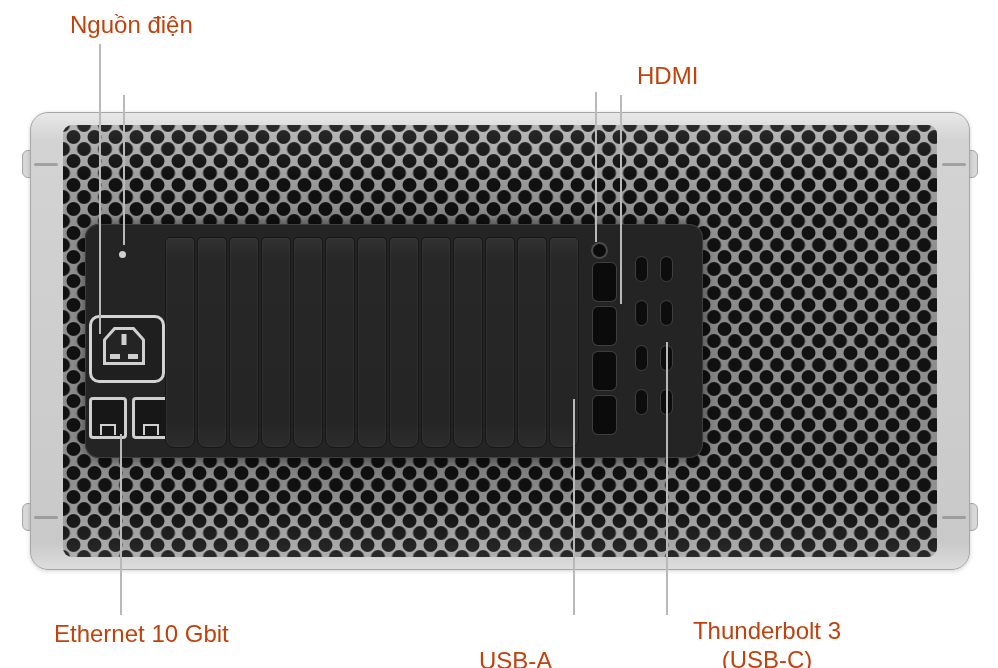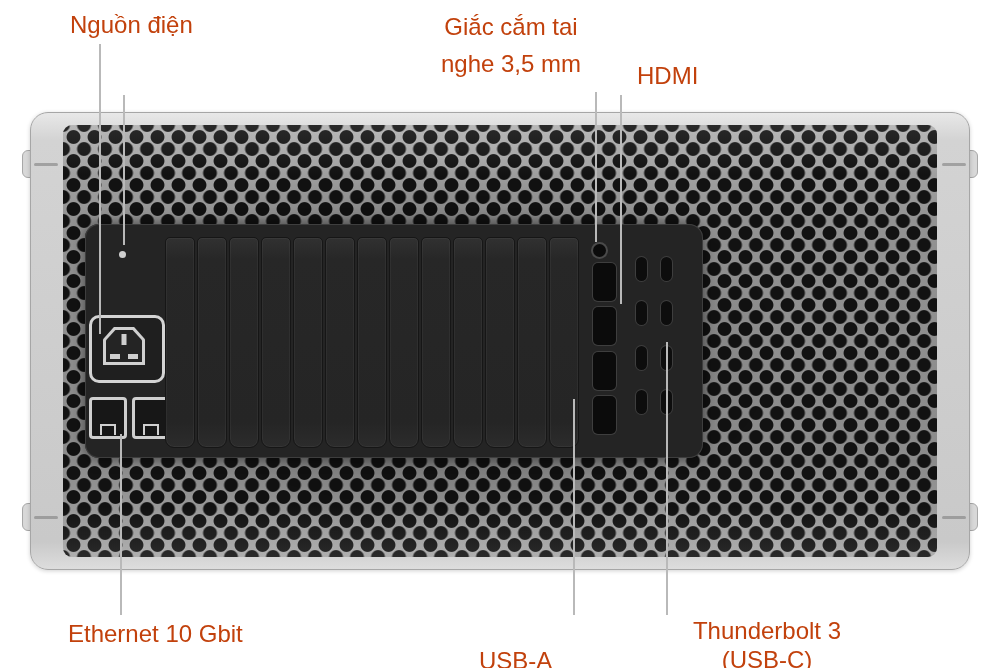--- a/index.html
+++ b/index.html
@@ -187,27 +187,23 @@
     background: #0d0d0d;
     box-shadow: 0 0 0 1px rgba(255,255,255,0.12);
   }
 </style>
 </head>
 <body>
 
 <div id="stage">
 
   <div class="label" style="left:70px; top:10px">Nguồn điện</div>
-  <div class="label center" style="left:425px; top:8px; width:172px; line-height:1.55">
-    <div>Giắc cắm tai</div>
-    <div>nghe 3,5 mm</div>
-  </div>
   <div class="label" style="left:637px; top:61px">HDMI</div>
 
-  <div class="label" style="left:68px; top:619px">Ethernet 10 Gbit</div>
+  <div class="label" style="left:54px; top:619px">Ethernet 10 Gbit</div>
   <div class="label" style="left:479px; top:646px">USB-A</div>
   <div class="label center" style="left:671px; top:617px; width:192px; line-height:1.2">
     <div>Thunderbolt 3</div>
     <div>(USB-C)</div>
   </div>
 
   <div class="callout" style="left:99px;  top:44px;  height:290px"></div>
   <div class="callout" style="left:123px; top:95px;  height:150px"></div>
   <div class="callout" style="left:595px; top:92px;  height:150px"></div>
   <div class="callout" style="left:620px; top:95px;  height:209px"></div>

